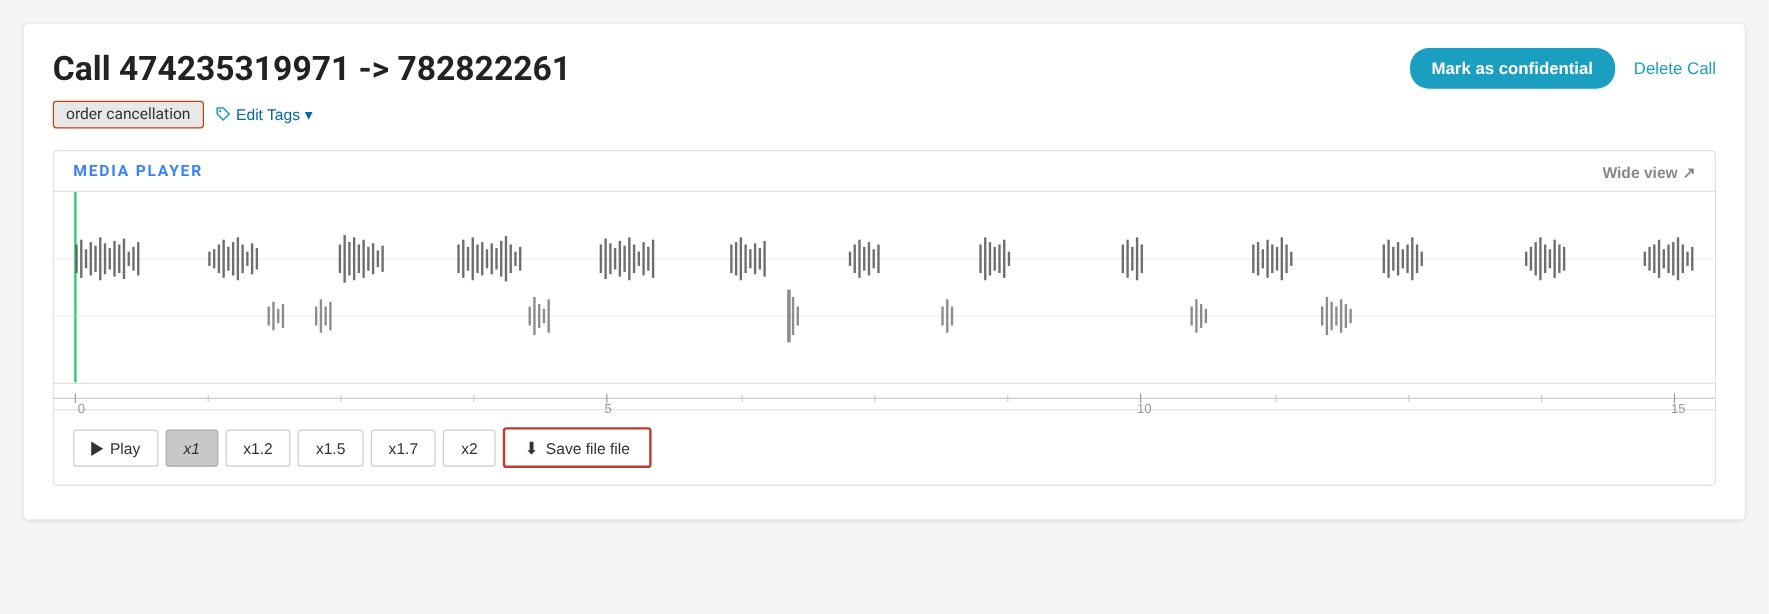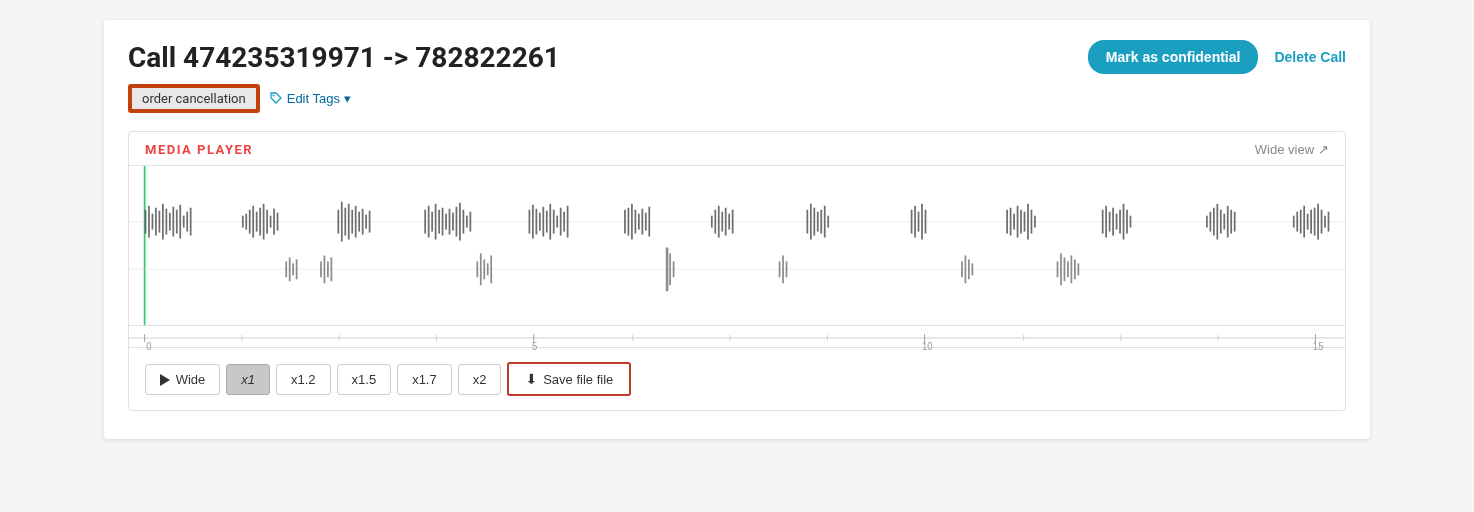--- a/index.html
+++ b/index.html
@@ -9,21 +9,21 @@
       min-height: 512px;
       display: flex;
       align-items: flex-start;
       justify-content: center;
       padding: 20px;
     }
     .main-card {
       background: #fff;
       border-radius: 4px;
       box-shadow: 0 1px 4px rgba(0,0,0,0.12);
-      width: 1266px;
+      width: 1434px;
       padding: 20px 24px 28px 24px;
     }
     .header-row {
       display: flex;
       align-items: center;
       justify-content: space-between;
       margin-bottom: 10px;
     }
     .call-title {
       font-size: 28px;
@@ -44,33 +44,33 @@
       font-size: 14px;
       font-weight: 600;
       cursor: pointer;
       white-space: nowrap;
     }
     .btn-delete {
       background: transparent;
       color: #1a9fc0;
       border: none;
       font-size: 14px;
-      font-weight: 700;
+      font-weight: 400;
       cursor: pointer;
       white-space: nowrap;
     }
     .tags-row {
       display: flex;
       align-items: center;
       gap: 10px;
       margin-bottom: 18px;
     }
     .tag-badge {
       background: #e8e8e8;
-      border: 4px solid #c2410c;
+      border: 1px solid #c2410c;
       border-radius: 3px;
       padding: 3px 10px;
       font-size: 13px;
       color: #333;
     }
     .edit-tags-btn {
       display: flex;
       align-items: center;
       gap: 4px;
       color: #0369a1;
@@ -87,33 +87,34 @@
     .media-player-header {
       display: flex;
       align-items: center;
       justify-content: space-between;
       padding: 10px 16px 8px 16px;
       border-bottom: 1px solid #e0e0e0;
     }
     .media-player-title {
       font-size: 13px;
       font-weight: 700;
-      color: #ef4444;
+      color: #3b82f6;
       letter-spacing: 1.5px;
       text-transform: uppercase;
     }
     .wide-view-btn {
       font-size: 13px;
       color: #888;
       cursor: pointer;
       background: none;
       border: none;
       display: flex;
       align-items: flex-start;
       gap: 4px;
+      font-weight: bold;
     }
     .waveform-container {
       position: relative;
       width: 100%;
       height: 160px;
       background: #fff;
       overflow: hidden;
       border-bottom: 1px solid #e0e0e0;
     }
     .waveform-canvas {
@@ -421,21 +422,21 @@
         <line x1="804" y1="5" x2="804" y2="11" stroke="#ccc" stroke-width="1"></line>
         <line x1="1030" y1="5" x2="1030" y2="11" stroke="#ccc" stroke-width="1"></line>
         <line x1="1142" y1="5" x2="1142" y2="11" stroke="#ccc" stroke-width="1"></line>
         <line x1="1254" y1="5" x2="1254" y2="11" stroke="#ccc" stroke-width="1"></line>
       </svg>
     </div>
 
     <div class="playback-controls">
       <button class="ctrl-btn">
         <span class="play-icon"></span>
-        <span>Wide</span>
+        <span>Play</span>
       </button>
       <button class="ctrl-btn active">x1</button>
       <button class="ctrl-btn">x1.2</button>
       <button class="ctrl-btn">x1.5</button>
       <button class="ctrl-btn">x1.7</button>
       <button class="ctrl-btn">x2</button>
       <button class="ctrl-btn-save">
         <span class="download-icon">⬇</span>
         <span>Save file file</span>
       </button>

